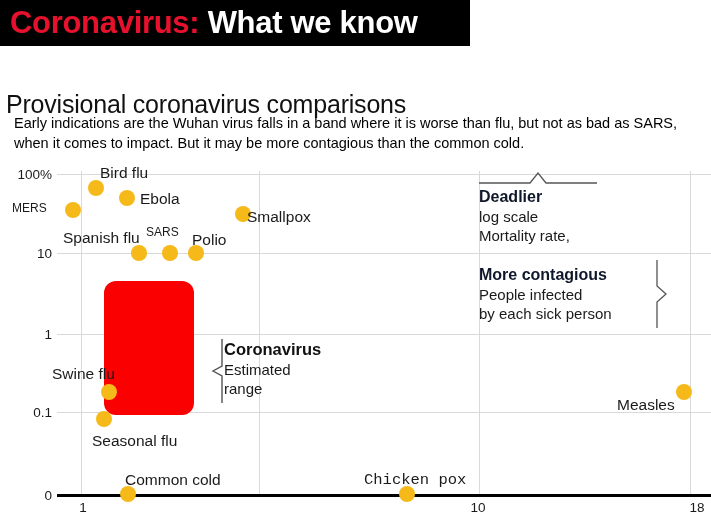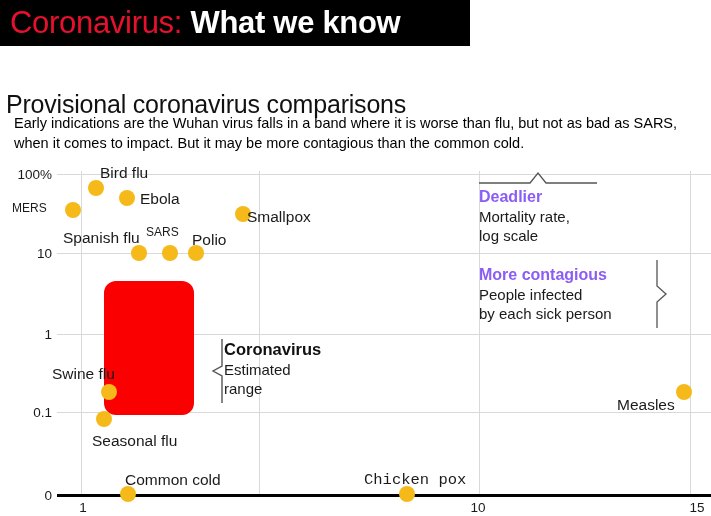--- a/index.html
+++ b/index.html
@@ -25,21 +25,21 @@
     height: 46px;
     background: #000000;
     display: flex;
     align-items: center;
     padding-left: 10px;
     box-sizing: border-box;
   }
   .header-red {
     color: #e8112d;
     font-size: 31px;
-    font-weight: normal;
+    font-weight: bold;
     letter-spacing: -0.3px;
     white-space: pre;
   }
   .header-white {
     color: #ffffff;
     font-size: 31px;
     font-weight: bold;
     letter-spacing: -0.3px;
     white-space: pre;
   }
@@ -150,21 +150,21 @@
 
   
   .callout {
     position: absolute;
     font-size: 15px;
     line-height: 19px;
     color: #1a1a1a;
   }
   .callout .head {
     font-weight: bold;
-    color: #8b5cf6;
+    color: #0f172a;
     font-size: 16px;
     display: block;
     margin-bottom: 1px;
   }
   .callout .head.dark {
     color: #111111;
     font-size: 16.5px;
   }
   .callout .line {
     display: block;
@@ -211,21 +211,21 @@
     </div>
   <div class="ytick-wrap" style="top:257px;">
       <span class="ytick">0.1</span>
     </div>
   <div class="ytick-wrap" style="top:340px;">
       <span class="ytick">0</span>
     </div>
 
   <span class="xtick" style="left:83px;">1</span>
   <span class="xtick" style="left:478px;">10</span>
-  <span class="xtick" style="left:697px;">15</span>
+  <span class="xtick" style="left:697px;">18</span>
 
   <div class="range-box" style="left:104px; top:126px; width:90px; height:134px;"></div>
 
   <div class="dot" style="left:73px;  top:55px;"></div>
   <div class="dot" style="left:96px;  top:33px;"></div>
   <div class="dot" style="left:127px; top:43px;"></div>
   <div class="dot" style="left:243px; top:59px;"></div>
   <div class="dot" style="left:139px; top:98px;"></div>
   <div class="dot" style="left:170px; top:98px;"></div>
   <div class="dot" style="left:196px; top:98px;"></div>
@@ -260,22 +260,22 @@
     <span class="head dark">Coronavirus</span>
     <span class="line">Estimated</span>
     <span class="line">range</span>
   </div>
 
   <svg class="brace" width="120" height="14" style="left:478px; top:16px;" viewBox="0 0 120 14">
     <path d="M1 12 L52 12 L60 2 L68 12 L119 12" fill="none" stroke="#555555" stroke-width="1.3"></path>
   </svg>
   <div class="callout" style="left:479px; top:32px;">
     <span class="head">Deadlier</span>
+    <span class="line">log scale</span>
     <span class="line">Mortality rate,</span>
-    <span class="line">log scale</span>
   </div>
 
   <svg class="brace" width="14" height="70" style="left:655px; top:104px;" viewBox="0 0 14 70">
     <path d="M2 1 L2 27 L11 35 L2 43 L2 69" fill="none" stroke="#555555" stroke-width="1.3"></path>
   </svg>
   <div class="callout" style="left:479px; top:110px;">
     <span class="head">More contagious</span>
     <span class="line">People infected</span>
     <span class="line">by each sick person</span>
   </div>

